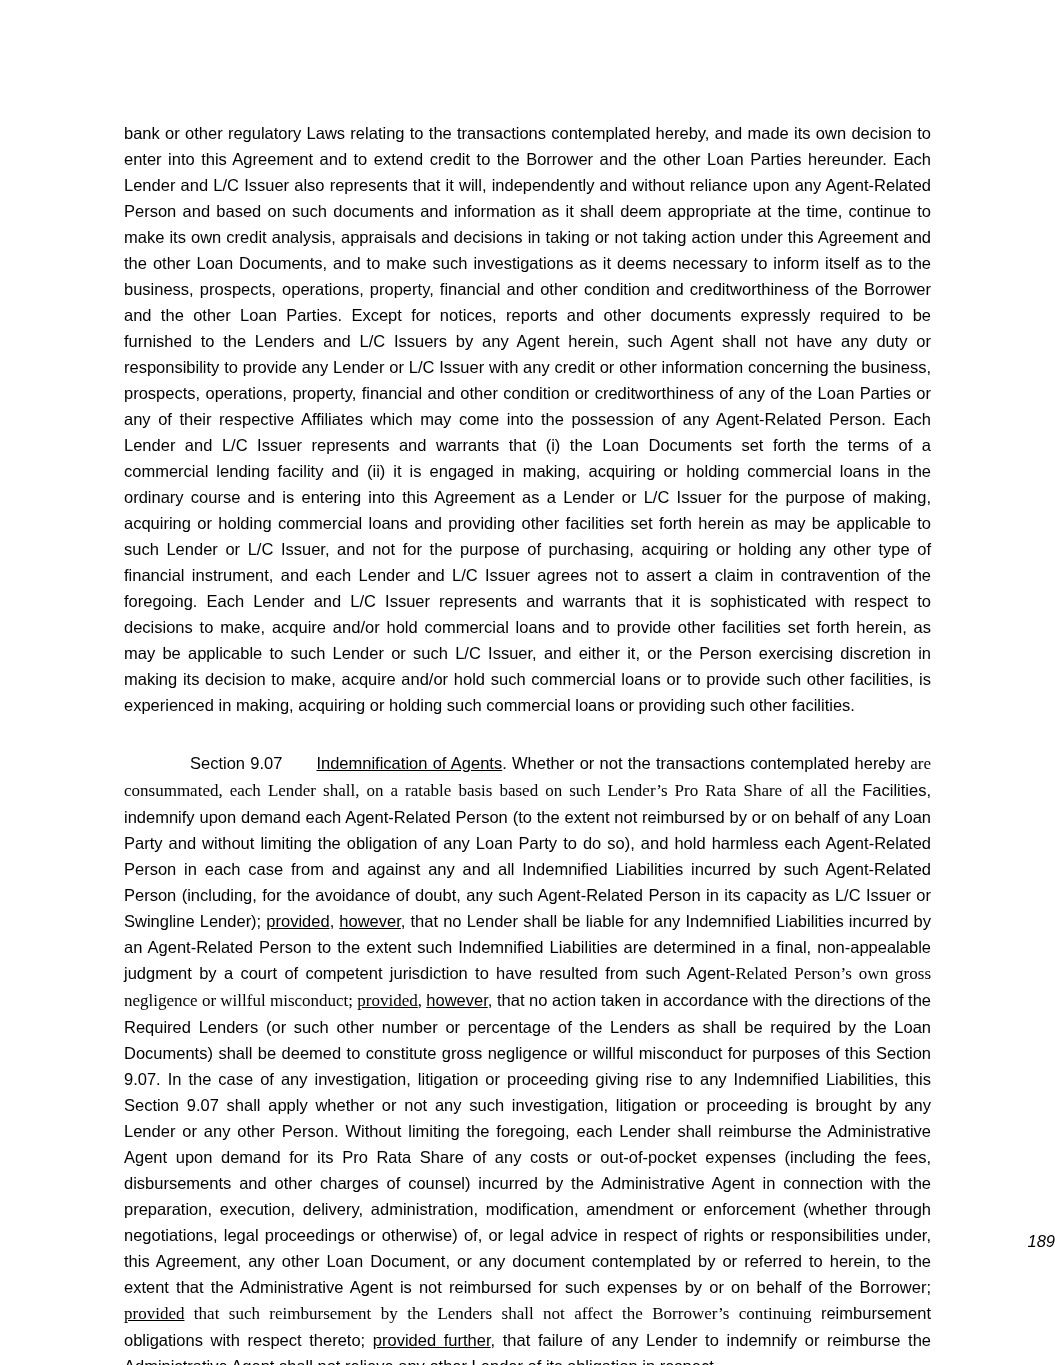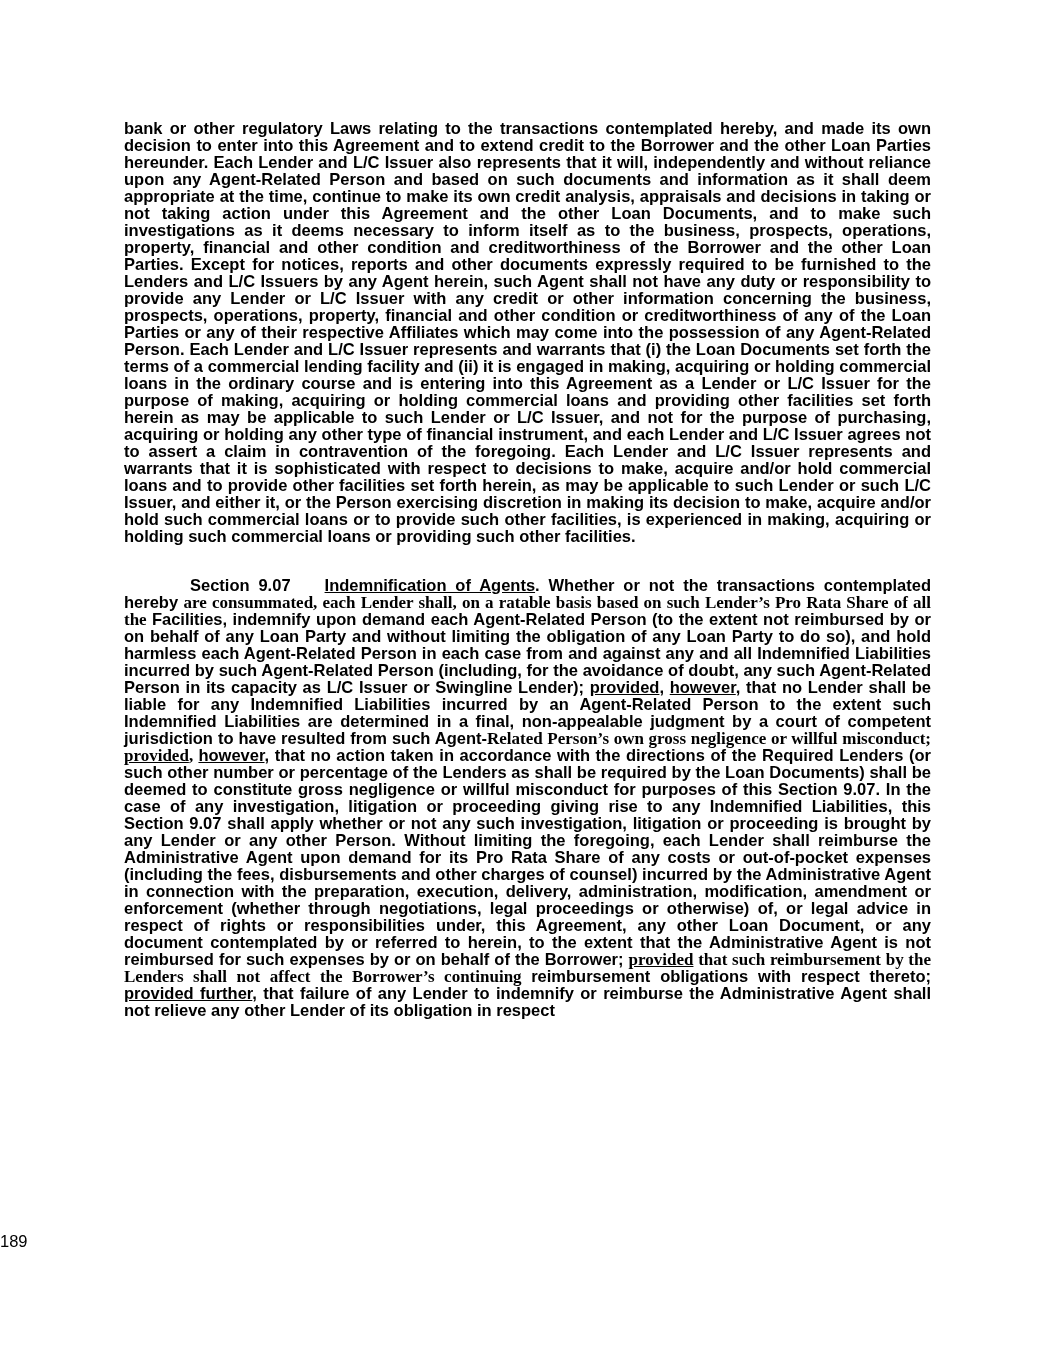--- a/index.html
+++ b/index.html
@@ -13,43 +13,43 @@
     color: #000000;
   }
   .page {
     position: absolute;
     inset: 0;
     padding: 120px 124px 0 124px;
     background: #ffffff;
   }
   .para {
     font-size: 16.5px;
-    line-height: 17px;
+    line-height: 26px;
     text-align: justify;
     margin: 0 0 12px 0;
-    font-weight: bold;
   }
   .para.indent { text-indent: 66px; margin-top: 32px; }
   .u { text-decoration: underline; }
   .serif {
     font-family: "Liberation Serif", serif;
     font-size: 17px;
   }
   .tab {
     display: inline-block;
     width: 34px;
   }
   .page-number {
     position: absolute;
     top: 1232px;
     left: 0;
     width: 100%;
-    text-align: left;
+    text-align: right;
     font-size: 16.5px;
     font-family: "Liberation Sans", sans-serif;
+    font-style: italic;
   }
 </style>
 </head>
 <body>
 
 <div class="page">
   <div class="text-block">
       <p class="para"><span>bank or other regulatory Laws relating to the transactions contemplated hereby, and made its own decision to enter into this Agreement and to extend credit to the Borrower and the other Loan Parties hereunder.  Each Lender and L/C Issuer also represents that it will, independently and without reliance upon any Agent-Related Person and based on such documents and information as it shall deem appropriate at the time, continue to make its own credit analysis, appraisals and decisions in taking or not taking action under this Agreement and the other Loan Documents, and to make such investigations as it deems necessary to inform itself as to the business, prospects, operations, property, financial and other condition and creditworthiness of the Borrower and the other Loan Parties.  Except for notices, reports and other documents expressly required to be furnished to the Lenders and L/C Issuers by any Agent herein, such Agent shall not have any duty or responsibility to provide any Lender or L/C Issuer with any credit or other information concerning the business, prospects, operations, property, financial and other condition or creditworthiness of any of the Loan Parties or any of their respective Affiliates which may come into the possession of any Agent-Related Person. Each Lender and L/C Issuer represents and warrants that (i) the Loan Documents set forth the terms of a commercial lending facility and (ii) it is engaged in making, acquiring or holding commercial loans in the ordinary course and is entering into this Agreement as a Lender or L/C Issuer for the purpose of making, acquiring or holding commercial loans and providing other facilities set forth herein as may be applicable to such Lender or L/C Issuer, and not for the purpose of purchasing, acquiring or holding any other type of financial instrument, and each Lender and L/C Issuer agrees not to assert a claim in contravention of the foregoing.  Each Lender and L/C Issuer represents and warrants that it is sophisticated with respect to decisions to make, acquire and/or hold commercial loans and to provide other facilities set forth herein, as may be applicable to such Lender or such L/C Issuer, and either it, or the Person exercising discretion in making its decision to make, acquire and/or hold such commercial loans or to provide such other facilities, is experienced in making, acquiring or holding such commercial loans or providing such other facilities.</span></p>
       <p class="para indent"><span>Section 9.07</span><span class="tab"></span><span class="u">Indemnification of Agents</span><span>.  Whether or not the transactions contemplated hereby </span><span class="serif">are consummated, each Lender shall, on a ratable basis based on such Lender’s Pro Rata Share of all the </span><span>Facilities, indemnify upon demand each Agent-Related Person (to the extent not reimbursed by or on behalf of any Loan Party and without limiting the obligation of any Loan Party to do so), and hold harmless each Agent-Related Person in each case from and against any and all Indemnified Liabilities incurred by such Agent-Related Person (including, for the avoidance of doubt, any such Agent-Related Person in its capacity as L/C Issuer or Swingline Lender); </span><span class="u">provided</span><span>, </span><span class="u">however</span><span>, that no Lender shall be liable for any Indemnified Liabilities incurred by an Agent-Related Person to the extent such Indemnified Liabilities are determined in a final, non-appealable judgment by a court of competent jurisdiction to have resulted from such Agent-</span><span class="serif">Related Person’s own gross negligence or willful misconduct; </span><span class="u serif">provided</span><span class="serif">, </span><span class="u">however</span><span>, that no action taken in accordance with the directions of the Required Lenders (or such other number or percentage of the Lenders as shall be required by the Loan Documents) shall be deemed to constitute gross negligence or willful misconduct for purposes of this Section 9.07.  In the case of any investigation, litigation or proceeding giving rise to any Indemnified Liabilities, this Section 9.07 shall apply whether or not any such investigation, litigation or proceeding is brought by any Lender or any other Person.  Without limiting the foregoing, each Lender shall reimburse the Administrative Agent upon demand for its Pro Rata Share of any costs or out-of-pocket expenses (including the fees, disbursements and other charges of counsel) incurred by the Administrative Agent in connection with the preparation, execution, delivery, administration, modification, amendment or enforcement (whether through negotiations, legal proceedings or otherwise) of, or legal advice in respect of rights or responsibilities under, this Agreement, any other Loan Document, or any document contemplated by or referred to herein, to the extent that the Administrative Agent is not reimbursed for such expenses by or on behalf of the Borrower; </span><span class="u serif">provided</span><span class="serif"> that such reimbursement by the Lenders shall not affect the Borrower’s continuing </span><span>reimbursement obligations with respect thereto; </span><span class="u">provided further</span><span>, that failure of any Lender to indemnify or reimburse the Administrative Agent shall not relieve any other Lender of its obligation in respect</span></p>
     </div>

